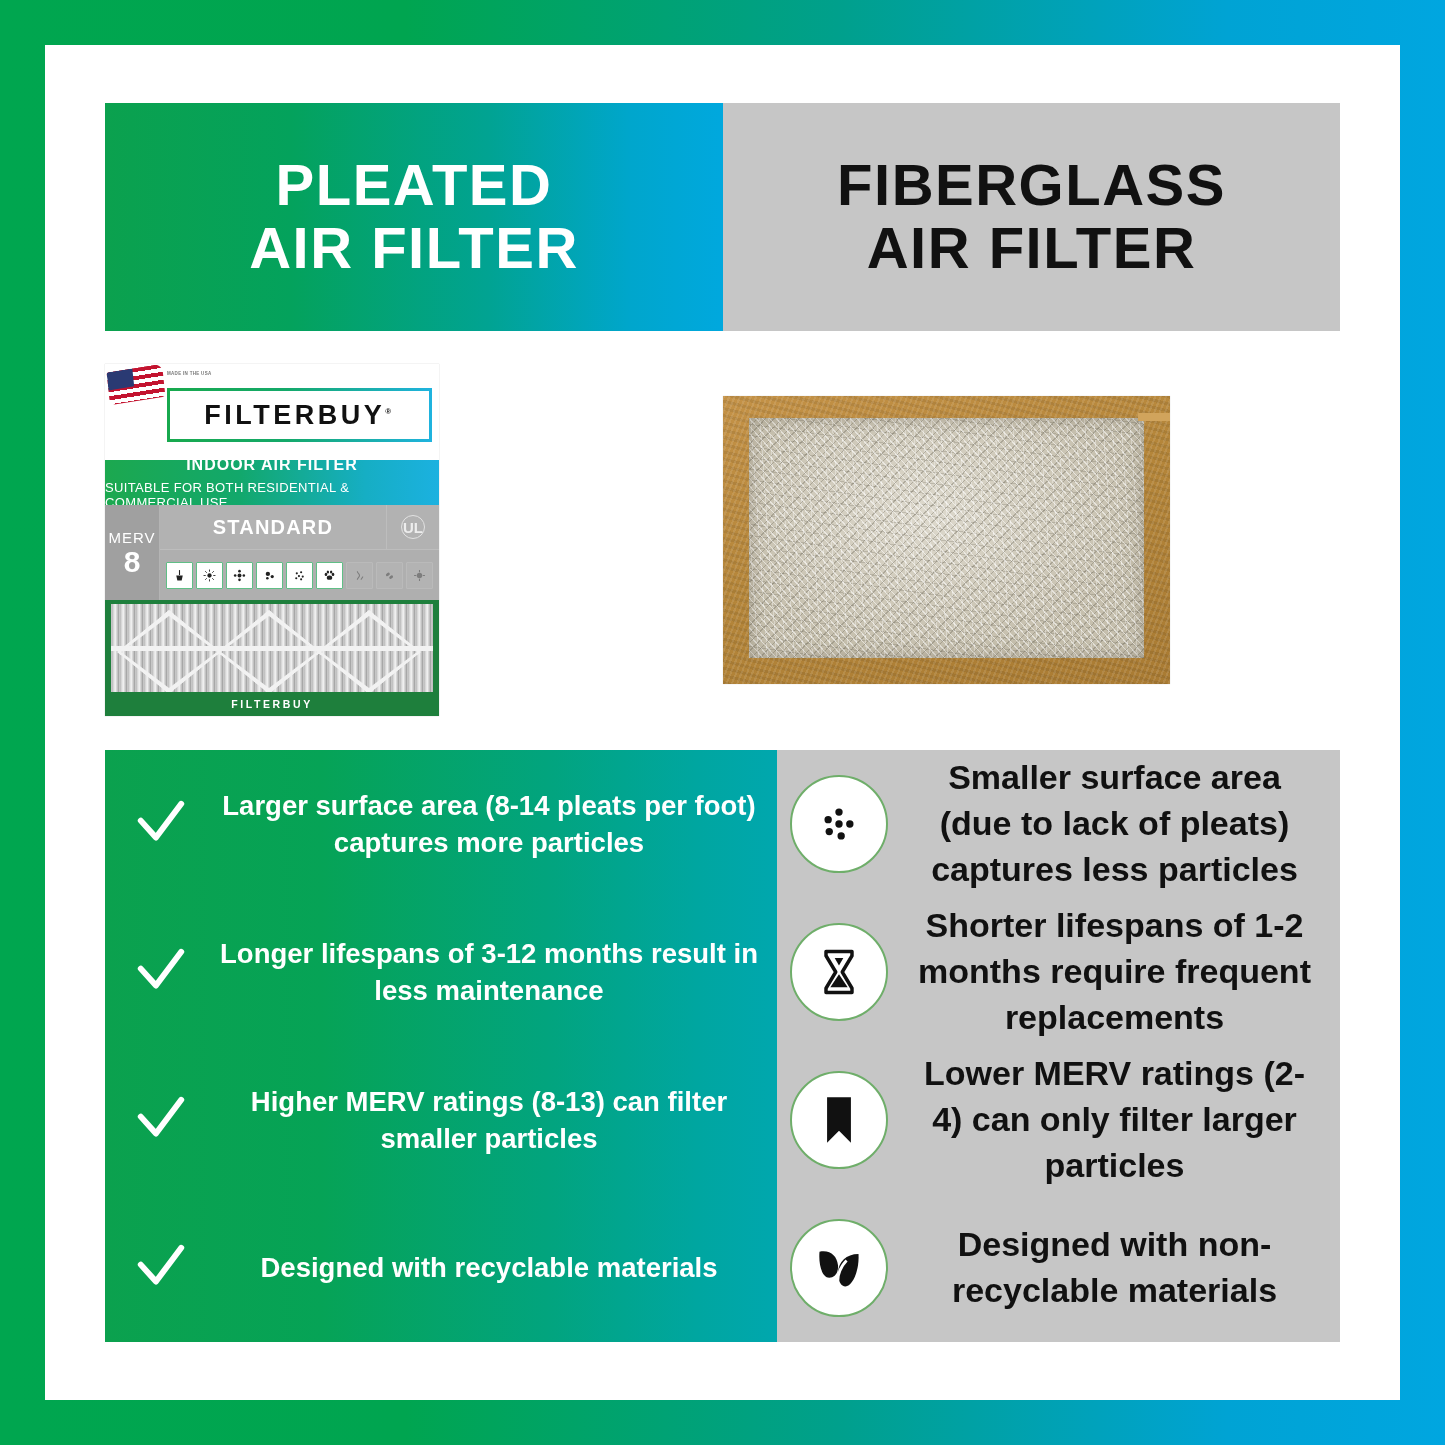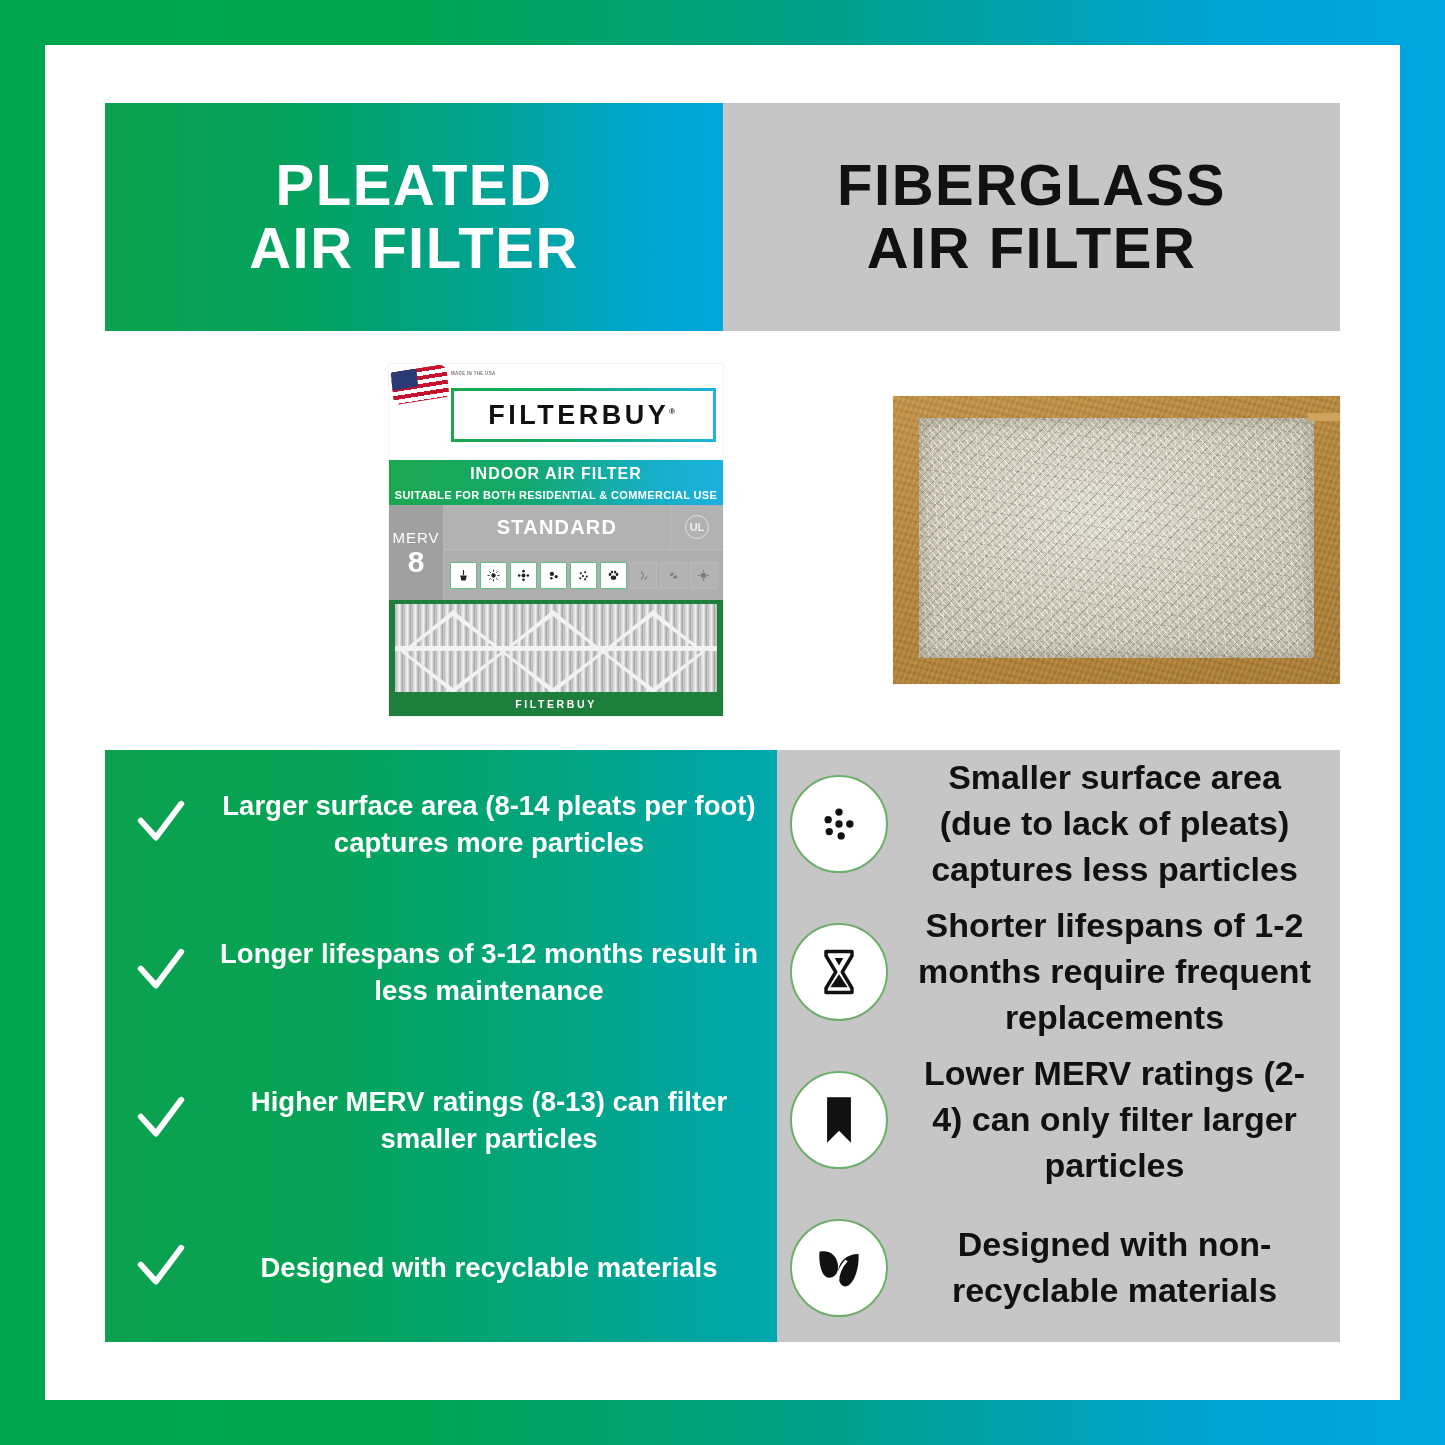--- a/index.html
+++ b/index.html
@@ -75,21 +75,21 @@
     top: 286px;
     width: 1235px;
     height: 418px;
   }
   .product-slot {
     position: absolute;
     top: 0;
     height: 100%;
     display: flex;
     align-items: center;
-    justify-content: flex-end;
+    justify-content: flex-start;
   }
   .product-left  { left: 0;    width: 618px; }
   .product-right { left: 618px; width: 617px; }
 
   
   .pkg {
     position: relative;
     width: 334px;
     height: 352px;
     background: #ffffff;
@@ -162,22 +162,22 @@
     flex-direction: column;
     align-items: center;
     justify-content: center;
   }
   .pkg-band-main {
     font-size: 16px;
     font-weight: 700;
     letter-spacing: 1px;
   }
   .pkg-band-sub {
-    font-size: 11px;
-    font-weight: 700;
+    font-size: 13px;
+    font-weight: 400;
     letter-spacing: 0.35px;
     margin-top: 6px;
   }
 
   .pkg-mid {
     position: relative;
     height: 95px;
     background: #A8A8A8;
     display: flex;
   }
@@ -215,21 +215,21 @@
     border-left: 1px solid #bdbdbd;
     display: flex;
     align-items: center;
     justify-content: center;
   }
   .ul-mark {
     width: 22px; height: 22px;
     border-radius: 50%;
     border: 1.4px solid #e2e2e2;
     display: flex; align-items: center; justify-content: center;
-    font-size: 11px; font-weight: 700; color: #ededed;
+    font-size: 15px; font-weight: 700; color: #ededed;
   }
   .pkg-icons-row {
     flex: 1;
     display: flex;
     align-items: center;
     justify-content: center;
     gap: 3px;
     background: #AFAFAF;
     padding: 0 6px;
   }

